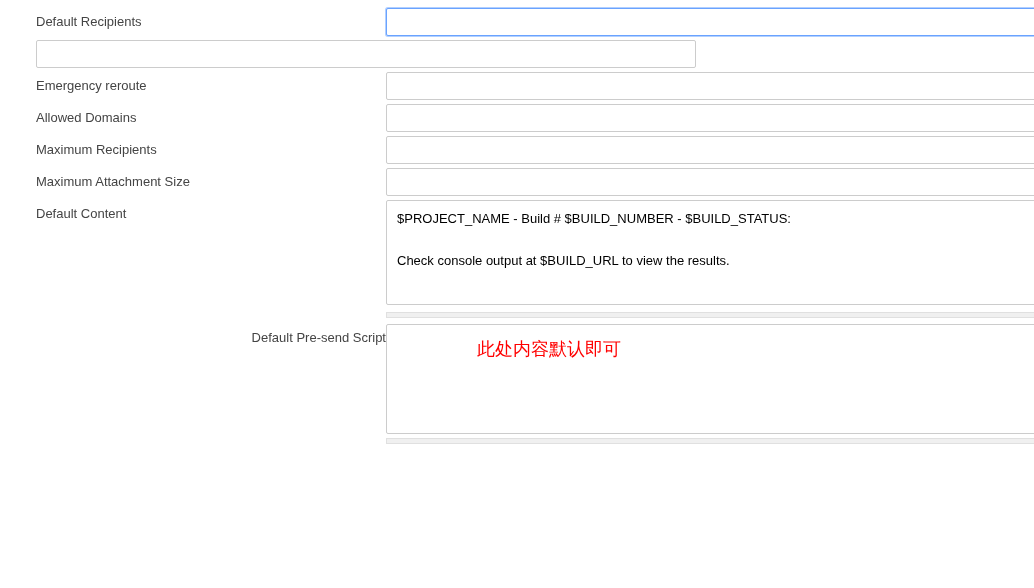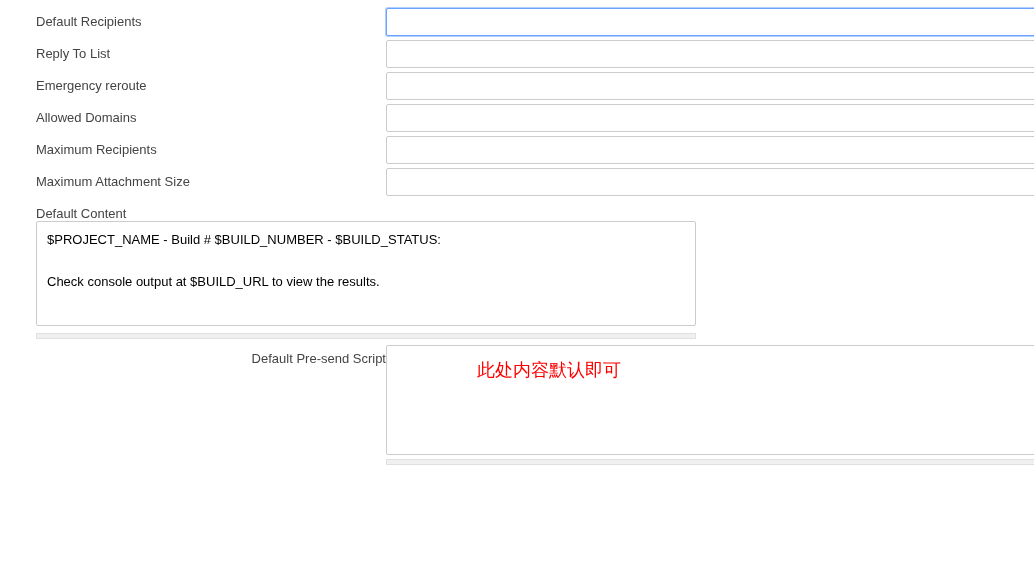--- a/index.html
+++ b/index.html
@@ -85,37 +85,35 @@
       border: 1px solid #e0e0e0;
       margin-top: 4px;
       position: relative;
     }
     .presend-row {
       margin-bottom: 4px;
       text-align: right;
     }
     .content-row {
       margin-bottom: 6px;
-      flex-direction: column;
     }
   </style>
 </head>
 <body>
 
 <div class="form-container">
 
   <div class="form-row">
     <div class="form-label">Default Recipients</div>
     <div class="form-field">
       <input type="text" class="text-input focused" value="" style="">
     </div>
   </div>
 
   <div class="form-row">
-    <div class="form-label">Reply To List</div>
     <div class="form-field">
       <input type="text" class="text-input" value="" style="">
     </div>
   </div>
 
   <div class="form-row">
     <div class="form-label">Emergency reroute</div>
     <div class="form-field">
       <input type="text" class="text-input" value="" style="">
     </div>

